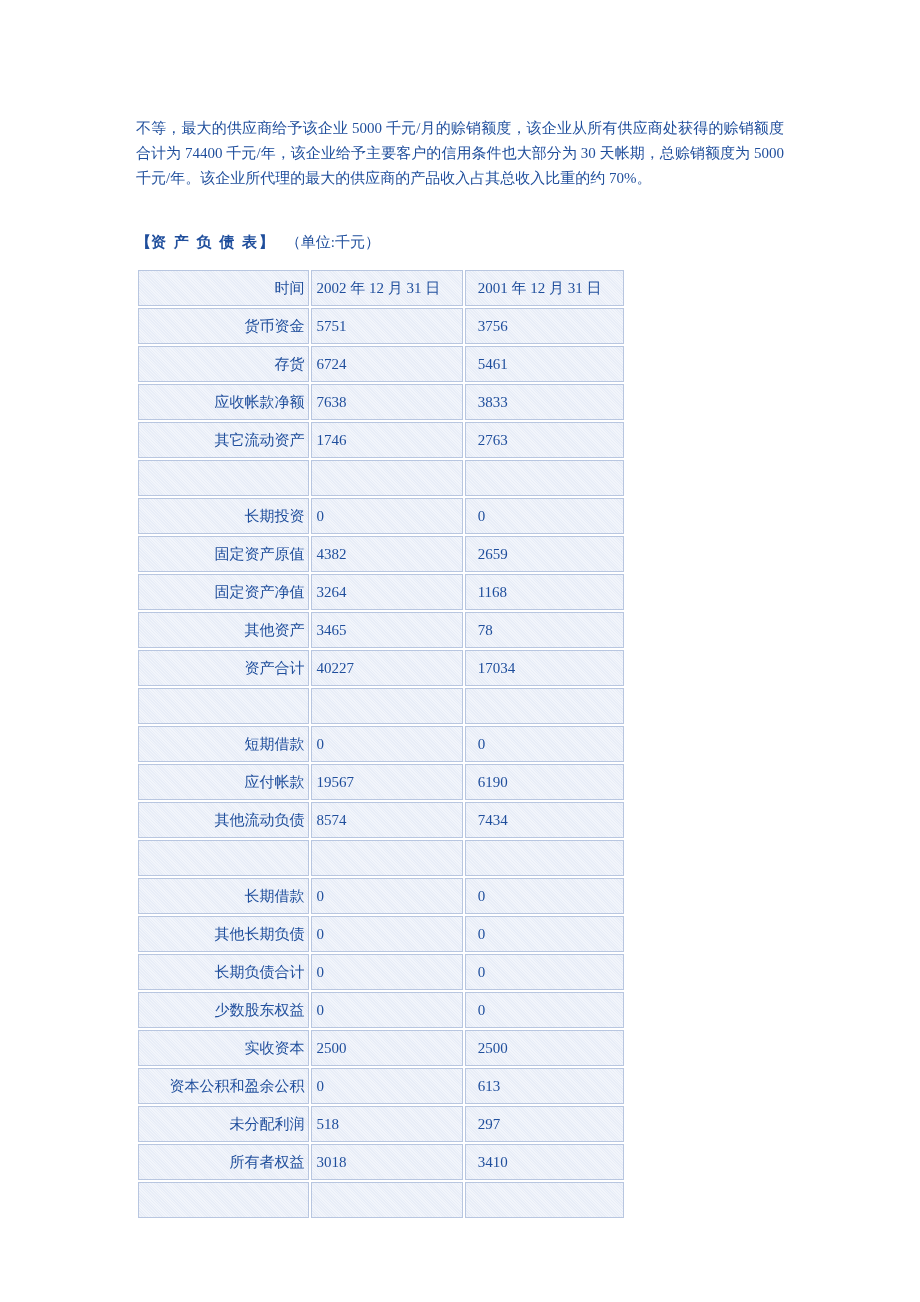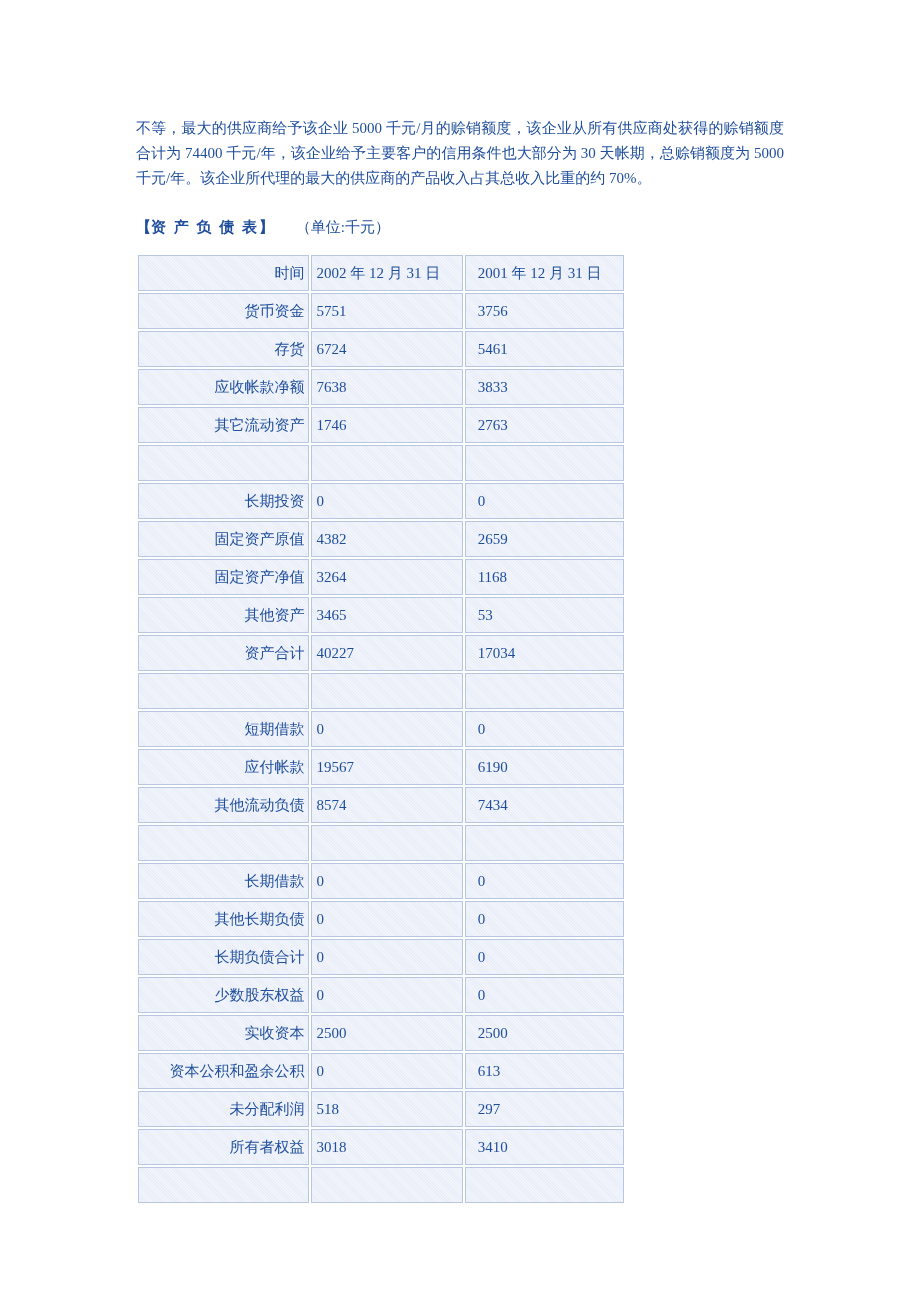--- a/index.html
+++ b/index.html
@@ -10,34 +10,34 @@
       color: #1f4e9c;
       background: #ffffff;
       width: 920px;
     }
     .page {
       padding: 116px 136px 60px 136px;
     }
     .paragraph {
       line-height: 1.65;
       text-align: justify;
-      margin-bottom: 28px;
+      margin-bottom: 43px;
     }
     .section-title {
       font-weight: bold;
       letter-spacing: 2px;
       margin-bottom: 16px;
     }
     .section-title .bracket {
       letter-spacing: 0;
     }
     .section-title .unit {
       font-weight: normal;
       letter-spacing: 0;
-      margin-left: 16px;
+      margin-left: 6px;
     }
     table.balance {
       border-collapse: separate;
       border-spacing: 2px;
       width: 490px;
     }
     table.balance td {
       border: 1px solid #b8c6e0;
       background-image: repeating-linear-gradient(
         45deg,
@@ -114,21 +114,21 @@
           <td class="col-v2">2659</td>
         </tr>
         <tr>
           <td class="col-label">固定资产净值</td>
           <td class="col-v1">3264</td>
           <td class="col-v2">1168</td>
         </tr>
         <tr>
           <td class="col-label">其他资产</td>
           <td class="col-v1">3465</td>
-          <td class="col-v2">53</td>
+          <td class="col-v2">78</td>
         </tr>
         <tr>
           <td class="col-label">资产合计</td>
           <td class="col-v1">40227</td>
           <td class="col-v2">17034</td>
         </tr>
         <tr class="spacer">
           <td></td>
           <td></td>
           <td></td>

